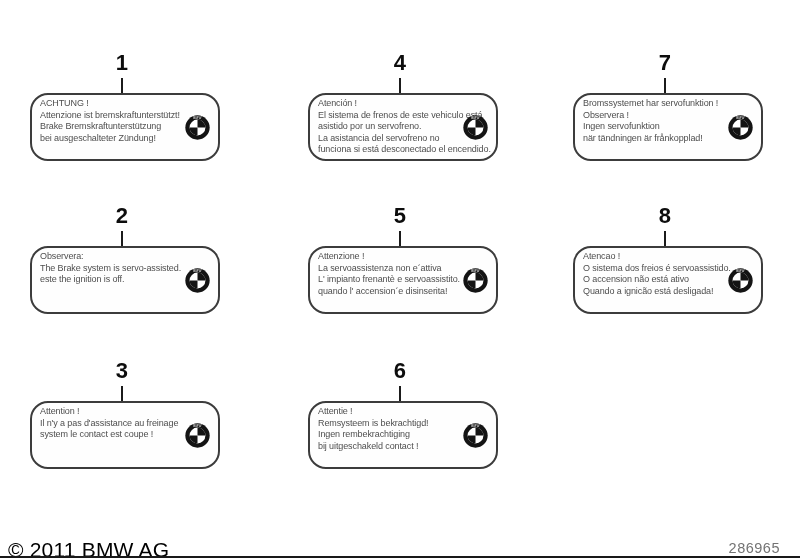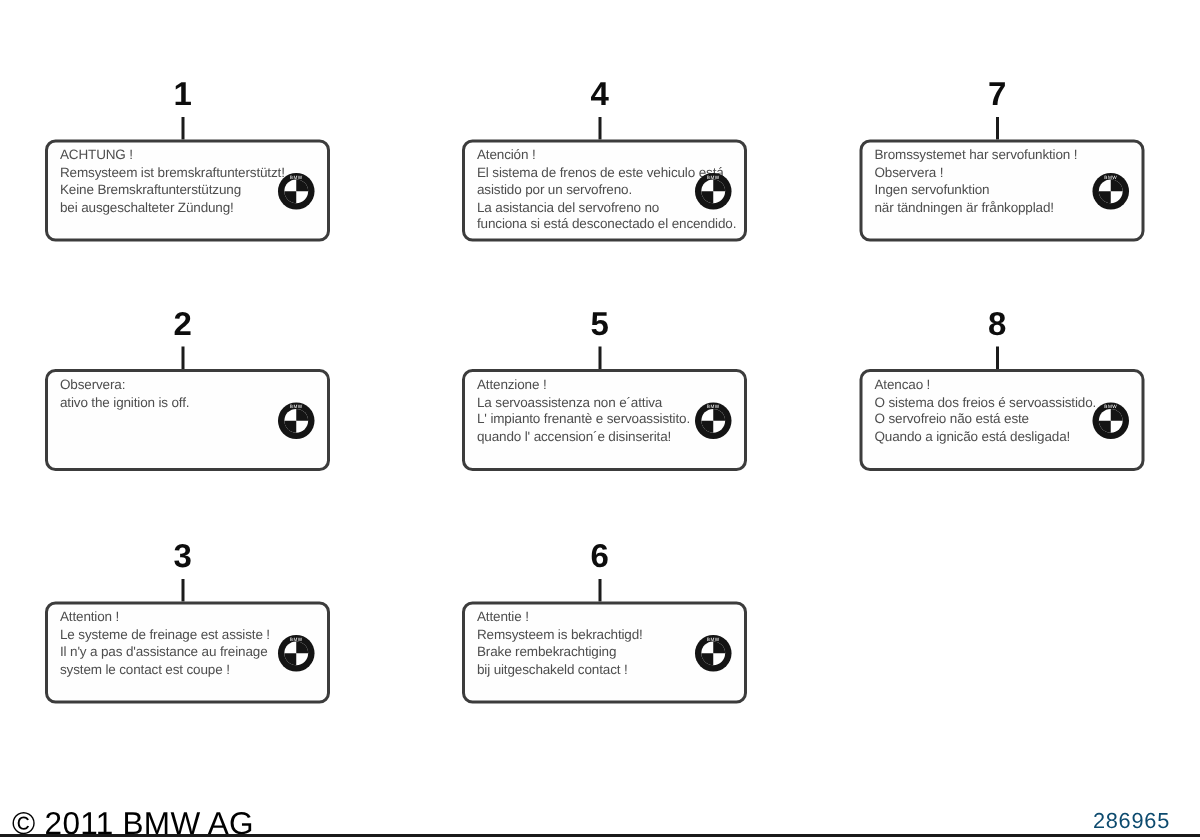--- a/index.html
+++ b/index.html
@@ -19,98 +19,98 @@
     position:absolute;left:0;top:0;width:184px;text-align:center;
     font-size:22px;font-weight:bold;color:#0d0d0d;line-height:26px;
     letter-spacing:0.5px;
   }
   .leader{
     position:absolute;left:91px;top:28px;width:2px;height:15px;
     background:#1b1b1b;
   }
   .plate{
     position:absolute;left:0;top:43px;width:190px;height:68px;
-    box-sizing:border-box;border:2px solid #3c3c3c;border-radius:7px;
+    box-sizing:border-box;border:2px solid #3c3c3c;border-radius:18px;
     background:#fefefe;padding:3px 8px;overflow:hidden;
   }
   .plate .txt{position:relative;z-index:1;}
   .plate .line{
     font-size:9px;line-height:11.5px;color:#4e4e4e;
     letter-spacing:-0.1px;white-space:nowrap;
   }
   .roundel{
     position:absolute;right:8px;top:50%;margin-top:-12px;
     width:25px;height:25px;z-index:2;
   }
 
   .copyright{
     position:absolute;left:8px;top:538px;
     font-size:21px;font-weight:normal;color:#000000;letter-spacing:0.2px;
   }
   .docnum{
     position:absolute;right:20px;top:540px;
-    font-size:14.5px;color:#0c4a6e;letter-spacing:0.5px;
+    font-size:14.5px;color:#737373;letter-spacing:0.5px;
   }
   .bottom-rule{
     position:absolute;left:0;top:556px;width:800px;height:2px;
     background:#191919;
   }
 </style>
 </head>
 <body>
 
 <div class="canvas">
 
   <div class="group col1 row1">
     <div class="num">1</div>
     <div class="leader"></div>
     <div class="plate">
       <div class="txt">
         <div class="line">ACHTUNG !</div>
-        <div class="line">Remsysteem ist bremskraftunterstützt!</div>
-        <div class="line">Keine Bremskraftunterstützung</div>
+        <div class="line">Attenzione ist bremskraftunterstützt!</div>
+        <div class="line">Brake Bremskraftunterstützung</div>
         <div class="line">bei ausgeschalteter Zündung!</div>
         <div class="line"></div>
       </div>
       <svg class="roundel" viewBox="0 0 24 24">
         <circle cx="12" cy="12" r="11.7" fill="#141414"></circle>
         <circle cx="12" cy="12" r="7.6" fill="#ffffff"></circle>
         <path d="M12 12 V4.4 A7.6 7.6 0 0 1 19.6 12 Z" fill="#141414"></path>
         <path d="M12 12 V19.6 A7.6 7.6 0 0 1 4.4 12 Z" fill="#141414"></path>
         <text x="12" y="4.1" font-size="3" fill="#ffffff" text-anchor="middle" font-family="Liberation Sans,sans-serif" letter-spacing="0.3">BMW</text>
       </svg>
     </div>
   </div>
 
   <div class="group col1 row2">
     <div class="num">2</div>
     <div class="leader"></div>
     <div class="plate">
       <div class="txt">
         <div class="line">Observera:</div>
-        <div class="line">ativo the ignition is off.</div>
+        <div class="line">The Brake system is servo-assisted.</div>
+        <div class="line">este the ignition is off.</div>
         <div class="line"></div>
       </div>
       <svg class="roundel" viewBox="0 0 24 24">
         <circle cx="12" cy="12" r="11.7" fill="#141414"></circle>
         <circle cx="12" cy="12" r="7.6" fill="#ffffff"></circle>
         <path d="M12 12 V4.4 A7.6 7.6 0 0 1 19.6 12 Z" fill="#141414"></path>
         <path d="M12 12 V19.6 A7.6 7.6 0 0 1 4.4 12 Z" fill="#141414"></path>
         <text x="12" y="4.1" font-size="3" fill="#ffffff" text-anchor="middle" font-family="Liberation Sans,sans-serif" letter-spacing="0.3">BMW</text>
       </svg>
     </div>
   </div>
 
   <div class="group col1 row3">
     <div class="num">3</div>
     <div class="leader"></div>
     <div class="plate">
       <div class="txt">
         <div class="line">Attention !</div>
-        <div class="line">Le systeme de freinage est assiste !</div>
         <div class="line">Il n'y a pas d'assistance au freinage</div>
         <div class="line">system le contact est coupe !</div>
         <div class="line"></div>
       </div>
       <svg class="roundel" viewBox="0 0 24 24">
         <circle cx="12" cy="12" r="11.7" fill="#141414"></circle>
         <circle cx="12" cy="12" r="7.6" fill="#ffffff"></circle>
         <path d="M12 12 V4.4 A7.6 7.6 0 0 1 19.6 12 Z" fill="#141414"></path>
         <path d="M12 12 V19.6 A7.6 7.6 0 0 1 4.4 12 Z" fill="#141414"></path>
         <text x="12" y="4.1" font-size="3" fill="#ffffff" text-anchor="middle" font-family="Liberation Sans,sans-serif" letter-spacing="0.3">BMW</text>
@@ -160,21 +160,21 @@
     </div>
   </div>
 
   <div class="group col2 row3">
     <div class="num">6</div>
     <div class="leader"></div>
     <div class="plate">
       <div class="txt">
         <div class="line">Attentie !</div>
         <div class="line">Remsysteem is bekrachtigd!</div>
-        <div class="line">Brake rembekrachtiging</div>
+        <div class="line">Ingen rembekrachtiging</div>
         <div class="line">bij uitgeschakeld contact !</div>
         <div class="line"></div>
       </div>
       <svg class="roundel" viewBox="0 0 24 24">
         <circle cx="12" cy="12" r="11.7" fill="#141414"></circle>
         <circle cx="12" cy="12" r="7.6" fill="#ffffff"></circle>
         <path d="M12 12 V4.4 A7.6 7.6 0 0 1 19.6 12 Z" fill="#141414"></path>
         <path d="M12 12 V19.6 A7.6 7.6 0 0 1 4.4 12 Z" fill="#141414"></path>
         <text x="12" y="4.1" font-size="3" fill="#ffffff" text-anchor="middle" font-family="Liberation Sans,sans-serif" letter-spacing="0.3">BMW</text>
       </svg>
@@ -202,21 +202,21 @@
     </div>
   </div>
 
   <div class="group col3 row2">
     <div class="num">8</div>
     <div class="leader"></div>
     <div class="plate">
       <div class="txt">
         <div class="line">Atencao !</div>
         <div class="line">O sistema dos freios é servoassistido.</div>
-        <div class="line">O servofreio não está este</div>
+        <div class="line">O accension não está ativo</div>
         <div class="line">Quando a ignicão está desligada!</div>
         <div class="line"></div>
       </div>
       <svg class="roundel" viewBox="0 0 24 24">
         <circle cx="12" cy="12" r="11.7" fill="#141414"></circle>
         <circle cx="12" cy="12" r="7.6" fill="#ffffff"></circle>
         <path d="M12 12 V4.4 A7.6 7.6 0 0 1 19.6 12 Z" fill="#141414"></path>
         <path d="M12 12 V19.6 A7.6 7.6 0 0 1 4.4 12 Z" fill="#141414"></path>
         <text x="12" y="4.1" font-size="3" fill="#ffffff" text-anchor="middle" font-family="Liberation Sans,sans-serif" letter-spacing="0.3">BMW</text>
       </svg>

